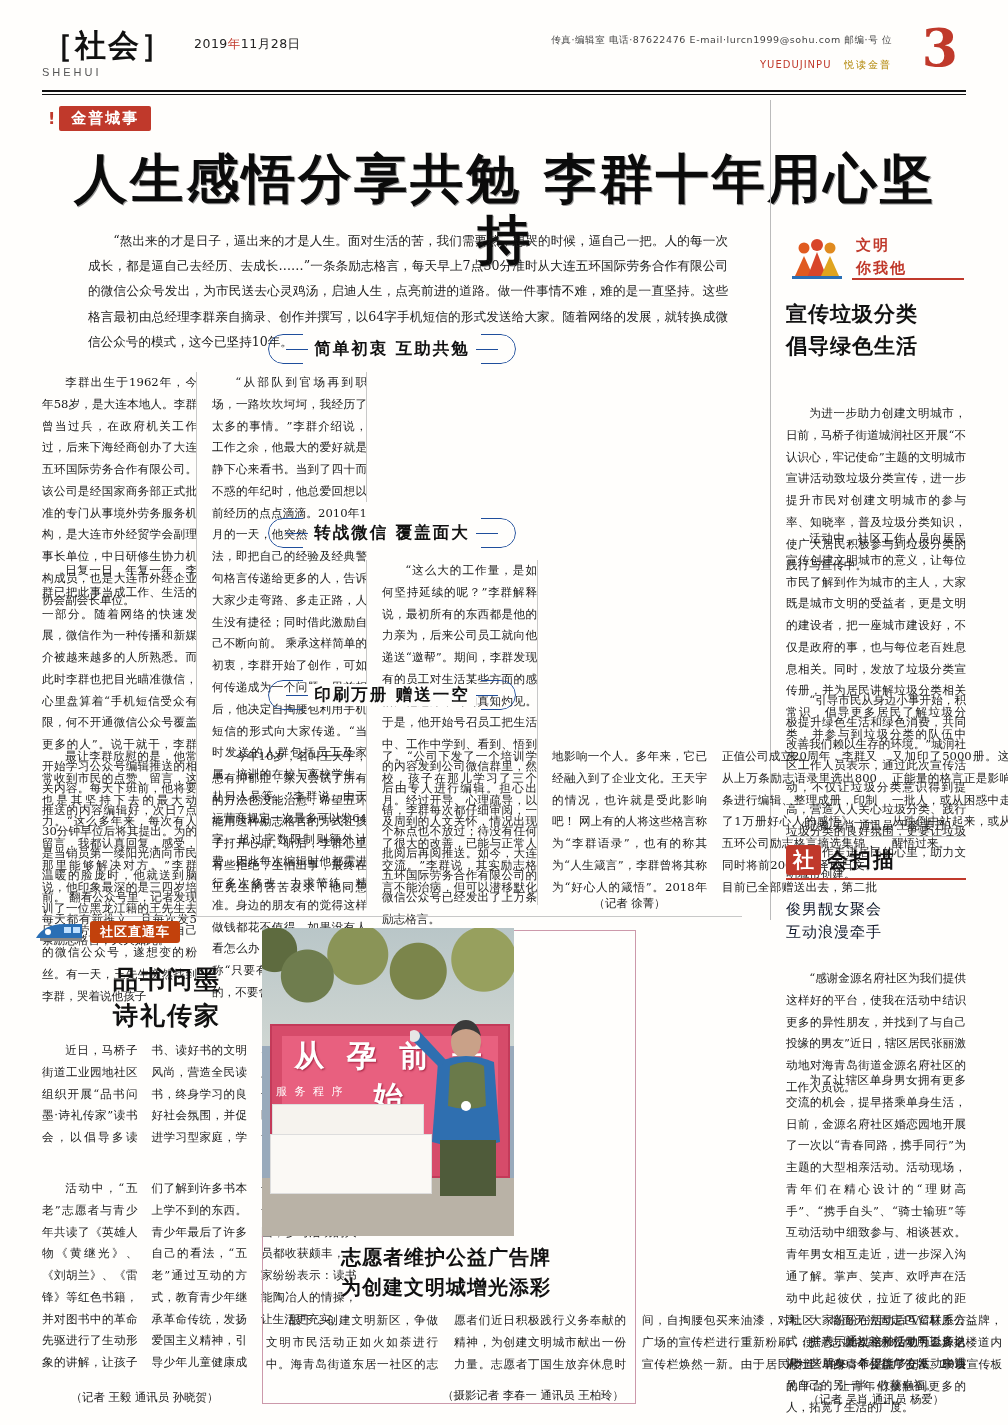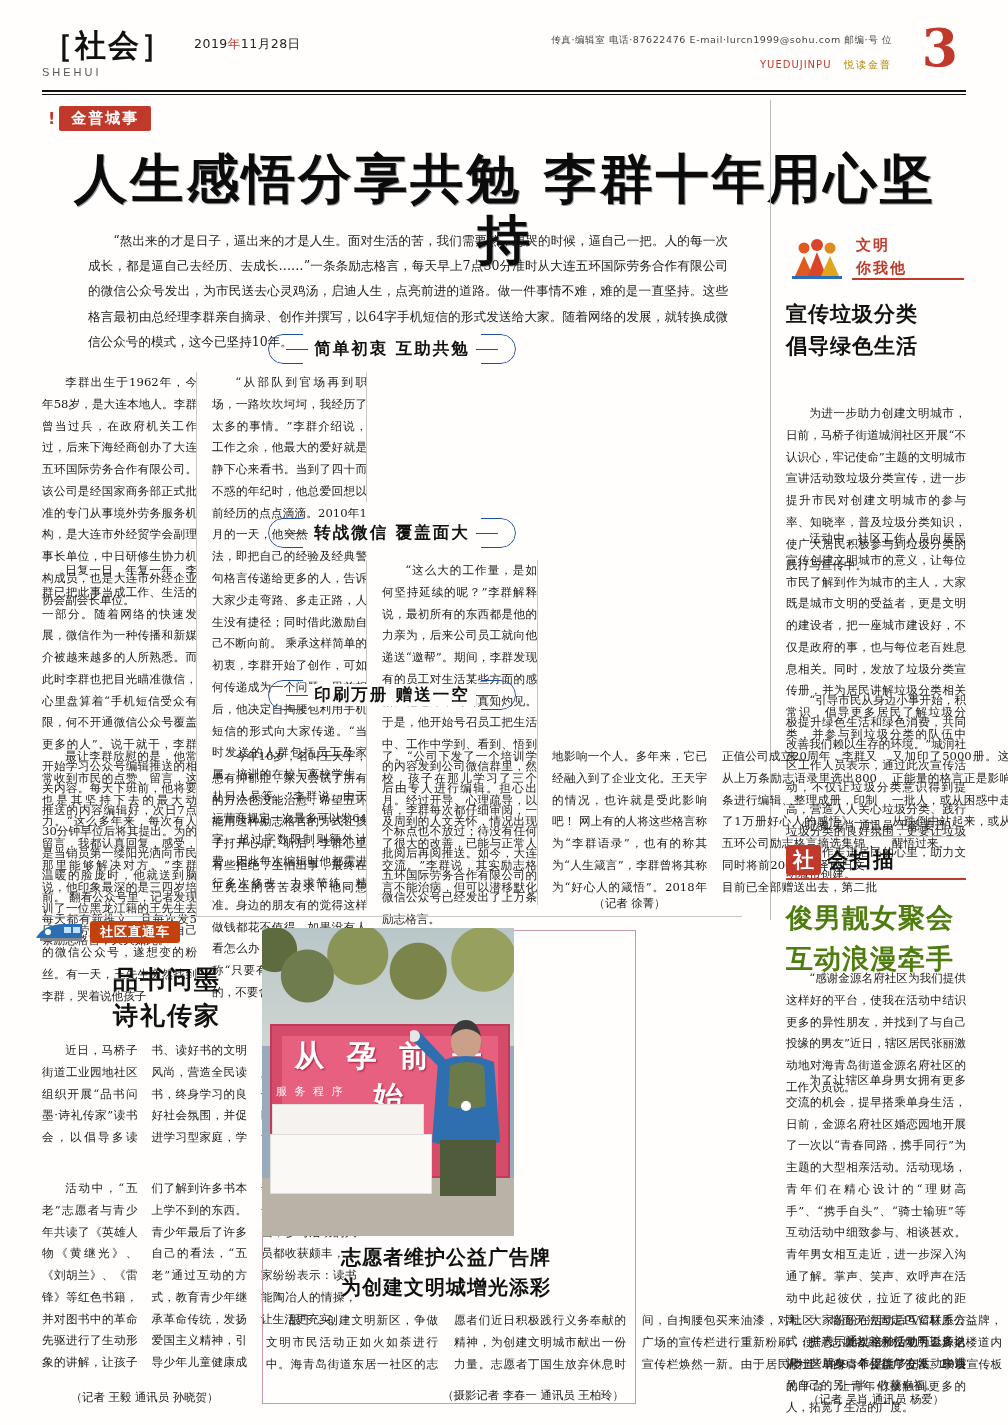--- a/index.html
+++ b/index.html
@@ -183,21 +183,21 @@
   }
   .ph-white{position:absolute;left:10px;top:176px;width:150px;height:66px;background:#f6f3ee;border:1px solid #ddd;}
   .ph-white2{position:absolute;left:8px;top:206px;width:160px;height:58px;background:#fbf9f5;border:1px solid #ddd;}
   .ph-ground{position:absolute;left:0;top:250px;width:100%;height:58px;background:#b9b2a6;}
   .ph-person{position:absolute;left:148px;top:88px;width:96px;height:180px;}
 
   
   .br-title{
     position:absolute;left:786px;top:898px;width:190px;
     font-family:"DejaVu Serif","Liberation Serif",serif;
-    font-size:27px;font-weight:bold;letter-spacing:1px;line-height:1.5;color:#4d7c0f;
+    font-size:15px;font-weight:normal;letter-spacing:1px;line-height:1.5;color:#0f172a;
   }
 
   .vline{position:absolute;width:1px;background:#c8c8c8;}
   .hline{position:absolute;height:1px;background:#c8c8c8;}
 </style>
 </head>
 <body>
 
 <div class="page">
 

